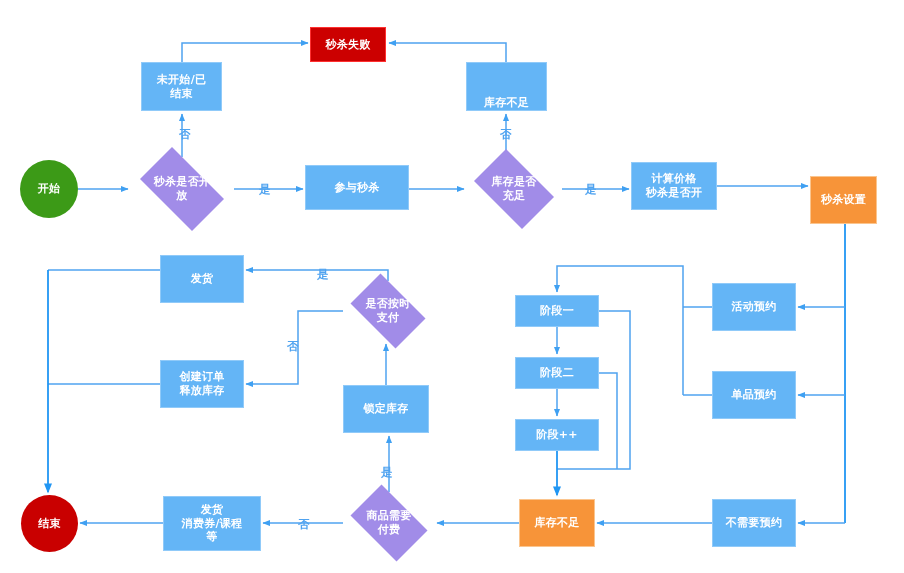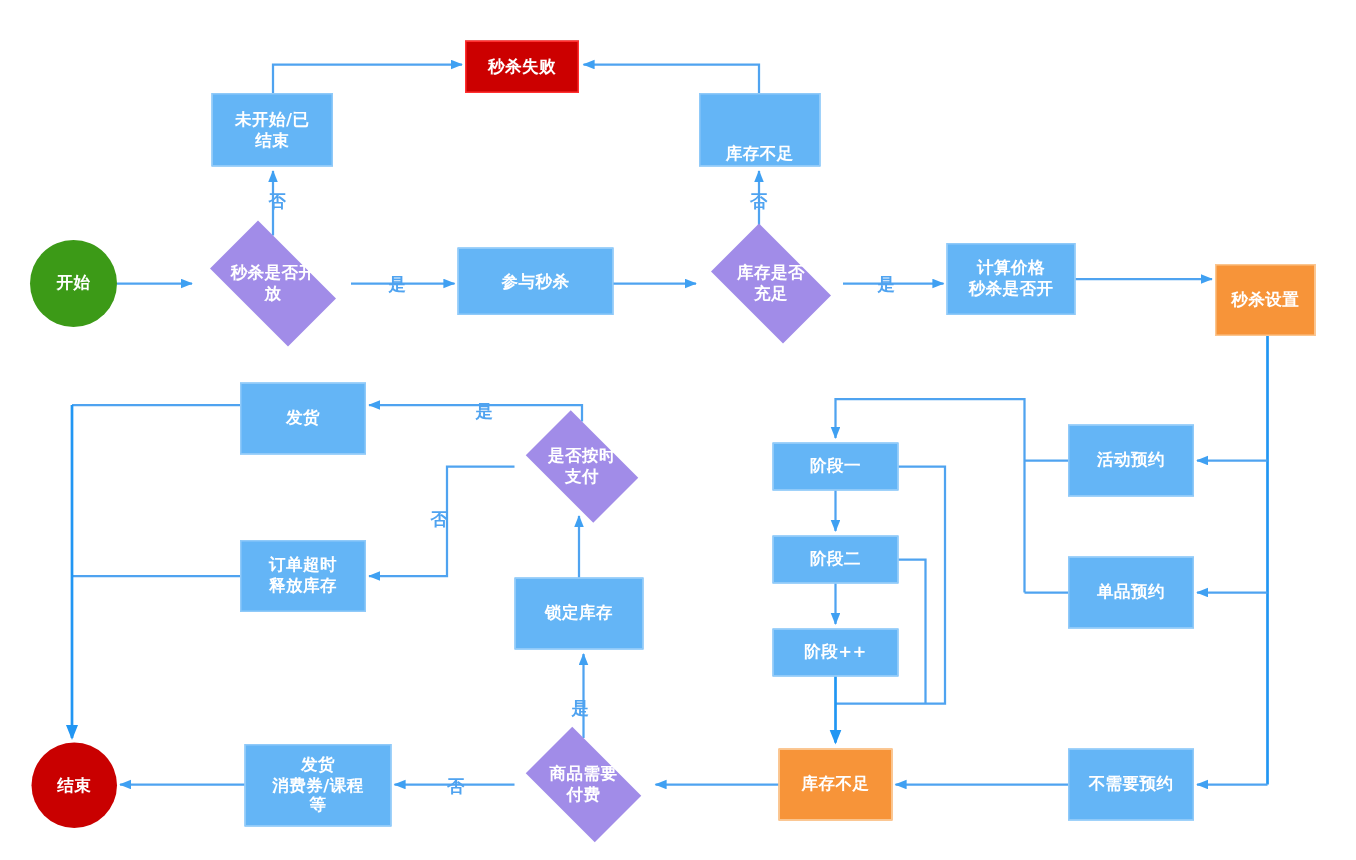--- a/index.html
+++ b/index.html
@@ -181,21 +181,21 @@
       <div class="node decision" style="left: 466px; top: 157px; width: 96px; height: 64px;"><div class="dia-shape"></div><span class="dia-label">库存是否
 充足</span></div>
       <div class="node process" style="left: 631px; top: 162px; width: 86px; height: 48px;"><span>计算价格
 秒杀是否开</span></div>
       <div class="node highlight" style="left: 810px; top: 162px; width: 67px; height: 48px; margin-top: 14px;"><span>秒杀设置</span></div>
       <div class="node process" style="left: 160px; top: 255px; width: 84px; height: 48px;"><span>发货</span></div>
       <div class="node decision" style="left: 343px; top: 281px; width: 90px; height: 60px;"><div class="dia-shape"></div><span class="dia-label">是否按时
 支付</span></div>
       <div class="node process" style="left: 515px; top: 295px; width: 84px; height: 32px;"><span>阶段一</span></div>
       <div class="node process" style="left: 712px; top: 283px; width: 84px; height: 48px;"><span>活动预约</span></div>
-      <div class="node process" style="left: 160px; top: 360px; width: 84px; height: 48px;"><span>订单超时
+      <div class="node process" style="left: 160px; top: 360px; width: 84px; height: 48px;"><span>创建订单
 释放库存</span></div>
       <div class="node process" style="left: 515px; top: 357px; width: 84px; height: 32px;"><span>阶段二</span></div>
       <div class="node process" style="left: 712px; top: 371px; width: 84px; height: 48px;"><span>单品预约</span></div>
       <div class="node process" style="left: 343px; top: 385px; width: 86px; height: 48px;"><span>锁定库存</span></div>
       <div class="node process" style="left: 515px; top: 419px; width: 84px; height: 32px;"><span>阶段++</span></div>
       <div class="node terminator-end" style="left: 21px; top: 495px; width: 57px; height: 57px;"><span>结束</span></div>
       <div class="node process" style="left: 163px; top: 496px; width: 98px; height: 55px;"><span>发货
 消费券/课程
 等</span></div>
       <div class="node decision" style="left: 343px; top: 492px; width: 92px; height: 62px;"><div class="dia-shape"></div><span class="dia-label">商品需要

